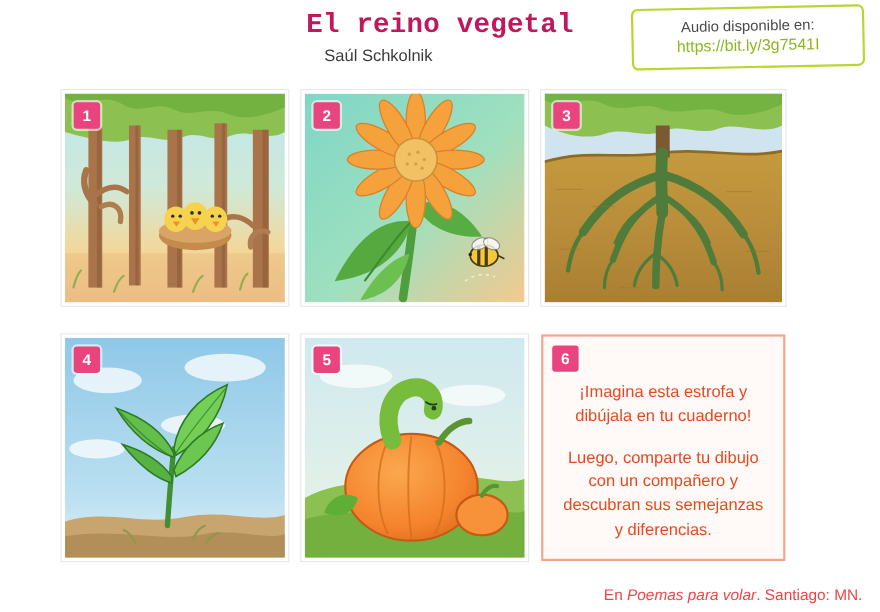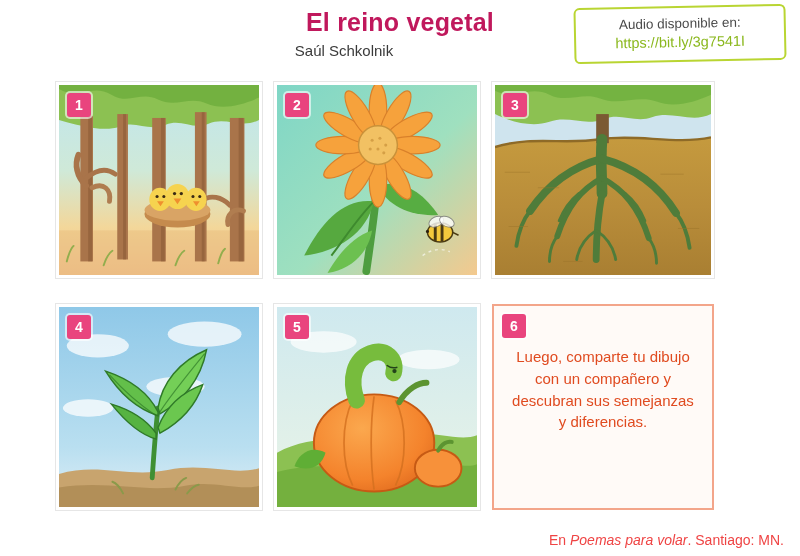--- a/index.html
+++ b/index.html
@@ -24,20 +24,21 @@
   .title {
     position: absolute;
     left: 0;
     top: 8px;
     width: 800px;
     text-align: center;
     font-size: 25px;
     font-weight: bold;
     color: #c0185c;
     letter-spacing: 0.2px;
+    font-family: Liberation Mono, monospace;
   }
   .author {
     position: absolute;
     left: 0;
     top: 42px;
     width: 688px;
     text-align: center;
     font-size: 15px;
     color: #3a3a3a;
   }
@@ -406,20 +407,21 @@
         <path d="M113 60 q5 4 11 2" stroke="#23431a" stroke-width="1.6" fill="none"></path>
 
         <path d="M50 150 C34 142 22 152 18 164 C34 170 46 164 50 150z" fill="#5fae35"></path>
       </svg>
     </div>
   </div>
 
   <div class="panel p6">
     <div class="num">6</div>
     <div class="activity">
+      <p>¡Imagina esta estrofa y dibújala en tu cuaderno!</p>
       <p>Luego, comparte tu dibujo con un compañero y descubran sus semejanzas y diferencias.</p>
     </div>
   </div>
 
   <div class="source">
     <span>En </span><span class="it">Poemas para volar</span><span>. Santiago: MN.</span>
   </div>
 
 </div>
 

